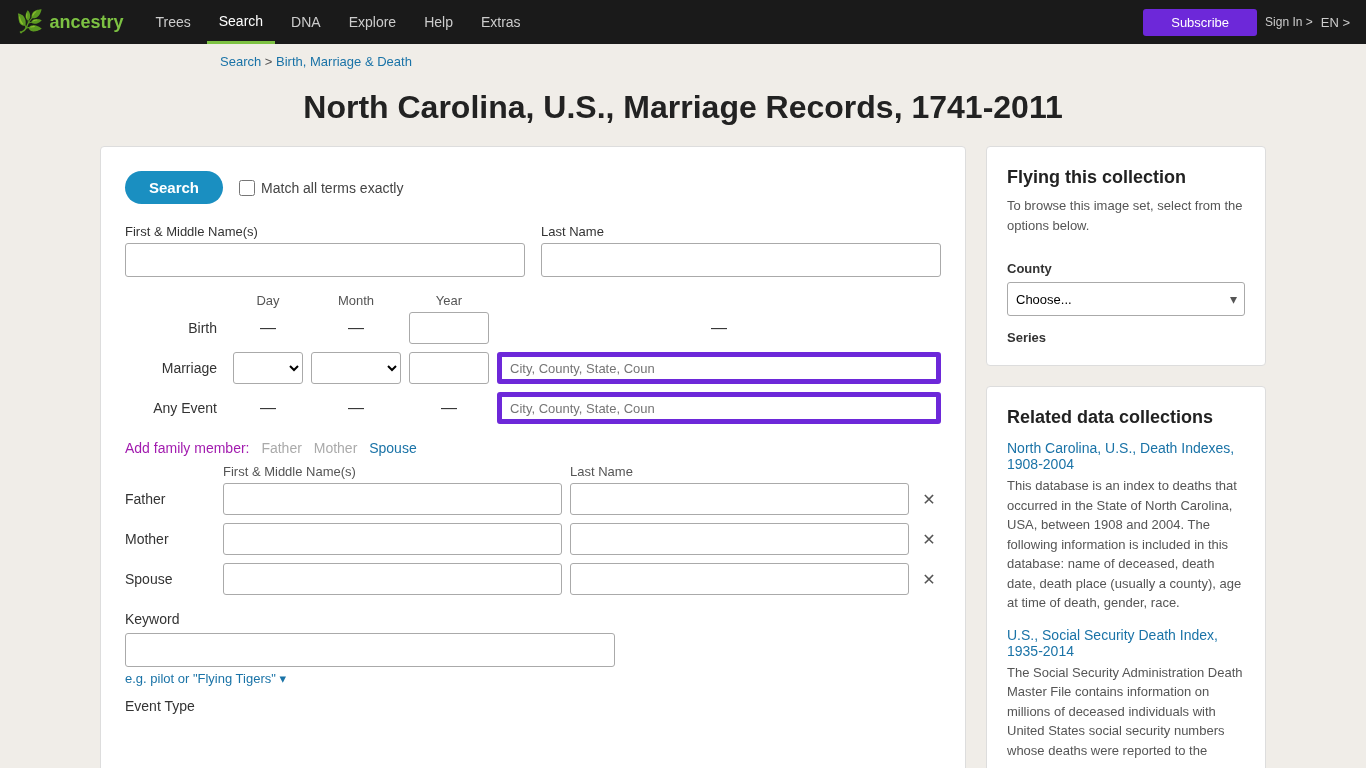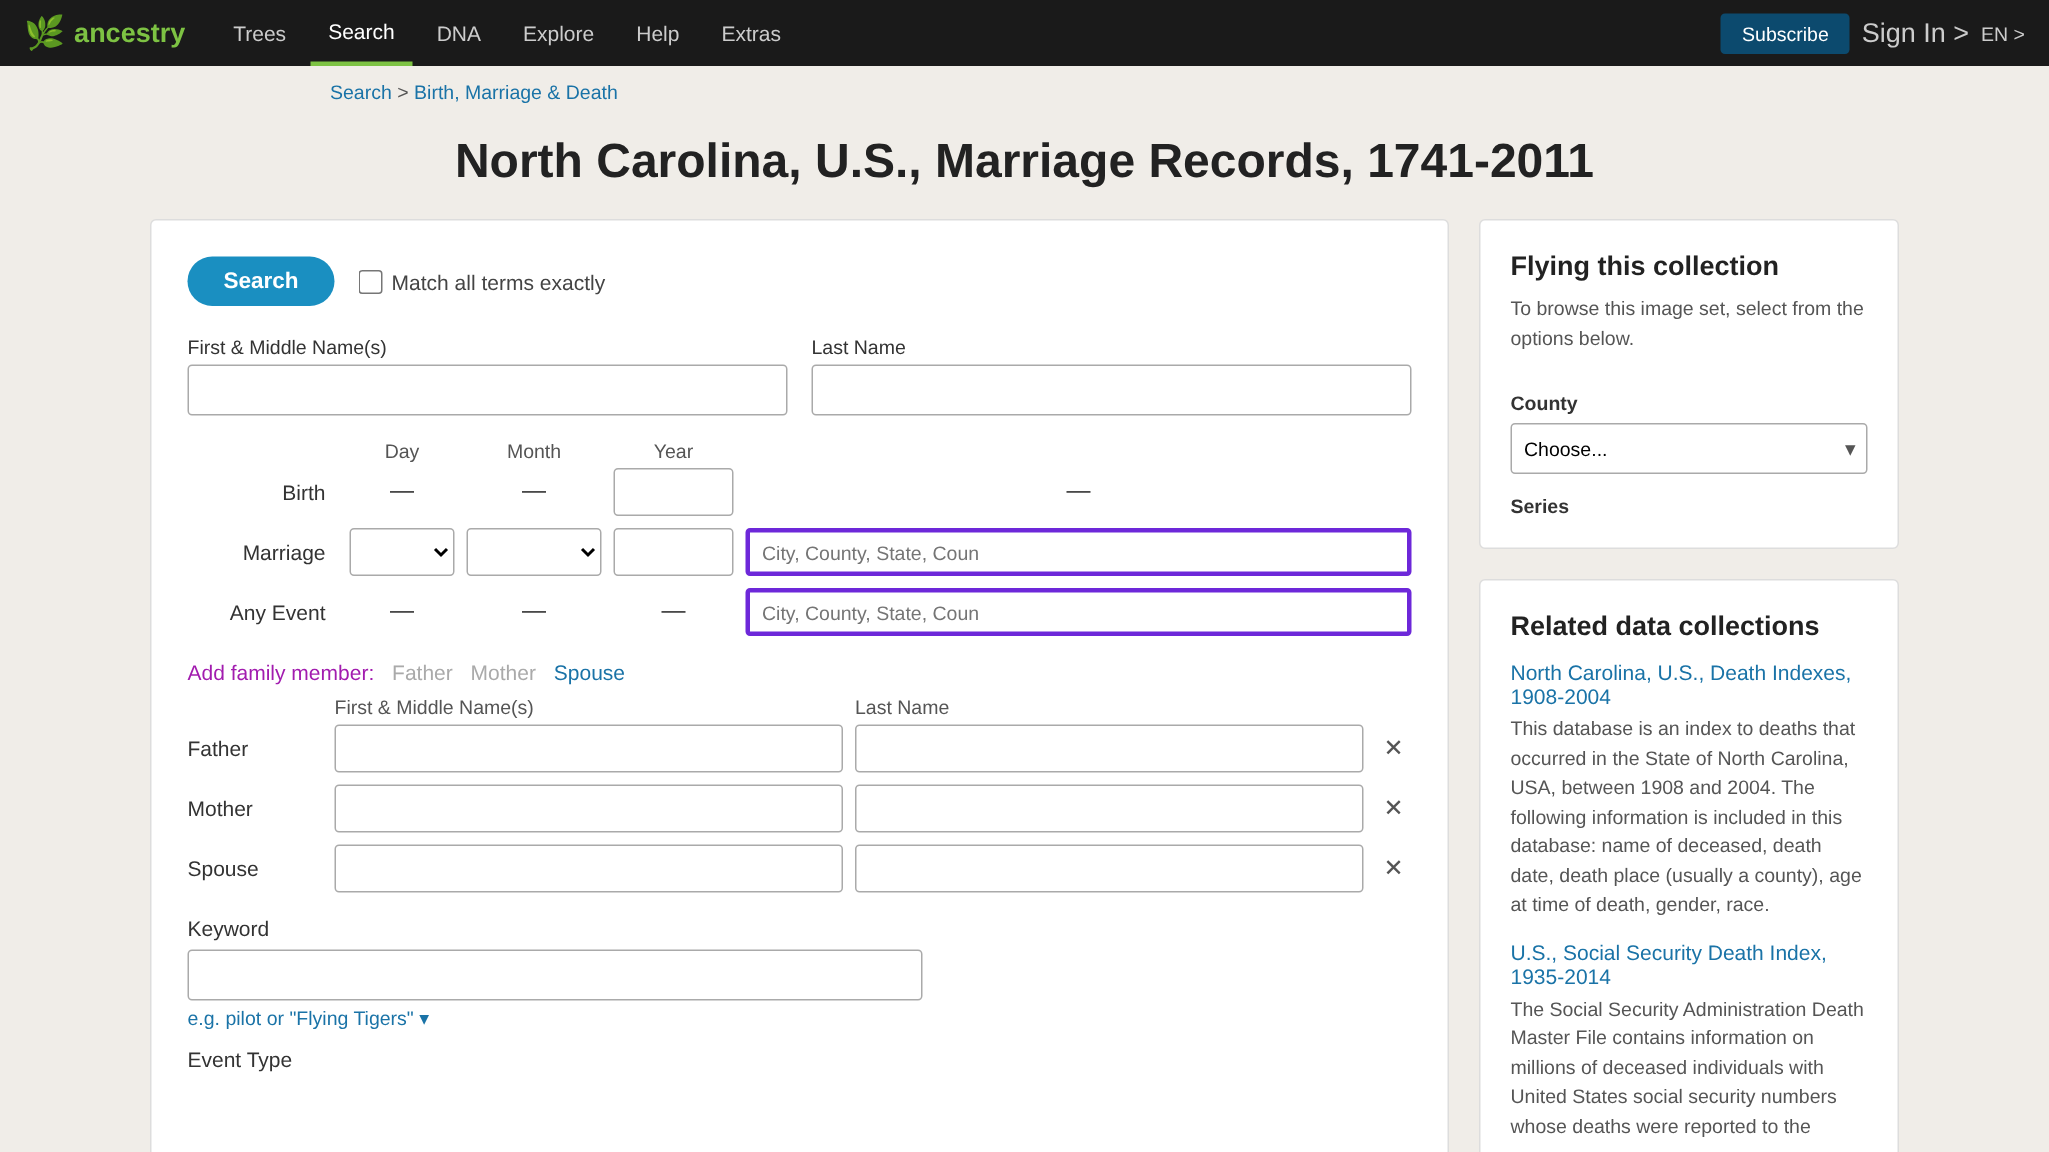--- a/index.html
+++ b/index.html
@@ -19,24 +19,24 @@
       color: #7dc243; font-weight: bold; font-size: 18px; margin-right: 16px;
     }
     .nav-logo-leaf { color: #7dc243; font-size: 22px; }
     .nav-link {
       color: #ccc; text-decoration: none; padding: 0 12px; height: 44px;
       display: flex; align-items: center; font-size: 14px; cursor: pointer;
     }
     .nav-link.active { color: #fff; border-bottom: 3px solid #7dc243; }
     .nav-right { margin-left: auto; display: flex; align-items: center; gap: 8px; }
     .subscribe-btn {
-      background: #0c4a6e; color: #fff; border: none; padding: 6px 14px;
+      background: #6d28d9; color: #fff; border: none; padding: 6px 28px;
       border-radius: 3px; font-size: 13px; cursor: pointer;
     }
-    .signin-link { color: #ccc; font-size: 18px; cursor: pointer; }
+    .signin-link { color: #ccc; font-size: 12px; cursor: pointer; }
     .lang-link { color: #ccc; font-size: 13px; cursor: pointer; }
 
     
     .breadcrumb { padding: 10px 220px; font-size: 13px; color: #555; }
     .breadcrumb a { color: #1a73a7; text-decoration: none; }
 
     
     .page-title { text-align: center; font-size: 32px; font-weight: bold; color: #222; padding: 10px 20px 20px; }
 
     
@@ -84,21 +84,21 @@
     .event-dash { text-align: center; color: #333; font-size: 16px; }
     .small-select {
       border: 1px solid #aaa; border-radius: 3px; padding: 5px 4px;
       font-size: 13px; height: 32px; background: #fff; width: 100%;
     }
     .year-input {
       border: 1px solid #aaa; border-radius: 3px; padding: 5px 8px;
       font-size: 13px; height: 32px; width: 100%;
     }
     .location-input {
-      border: 3px solid #6d28d9; border-radius: 3px; padding: 5px 8px;
+      border: 5px solid #6d28d9; border-radius: 3px; padding: 5px 8px;
       font-size: 13px; height: 32px; width: 100%; color: #aaa;
     }
     .location-input:not(:placeholder-shown) { color: #333; }
 
     
     .family-section { margin-bottom: 16px; }
     .family-header { font-size: 14px; color: #555; margin-bottom: 8px; }
     .family-header span { color: #a21caf; }
     .family-header a { color: #1a73a7; text-decoration: none; margin-left: 8px; }
 

